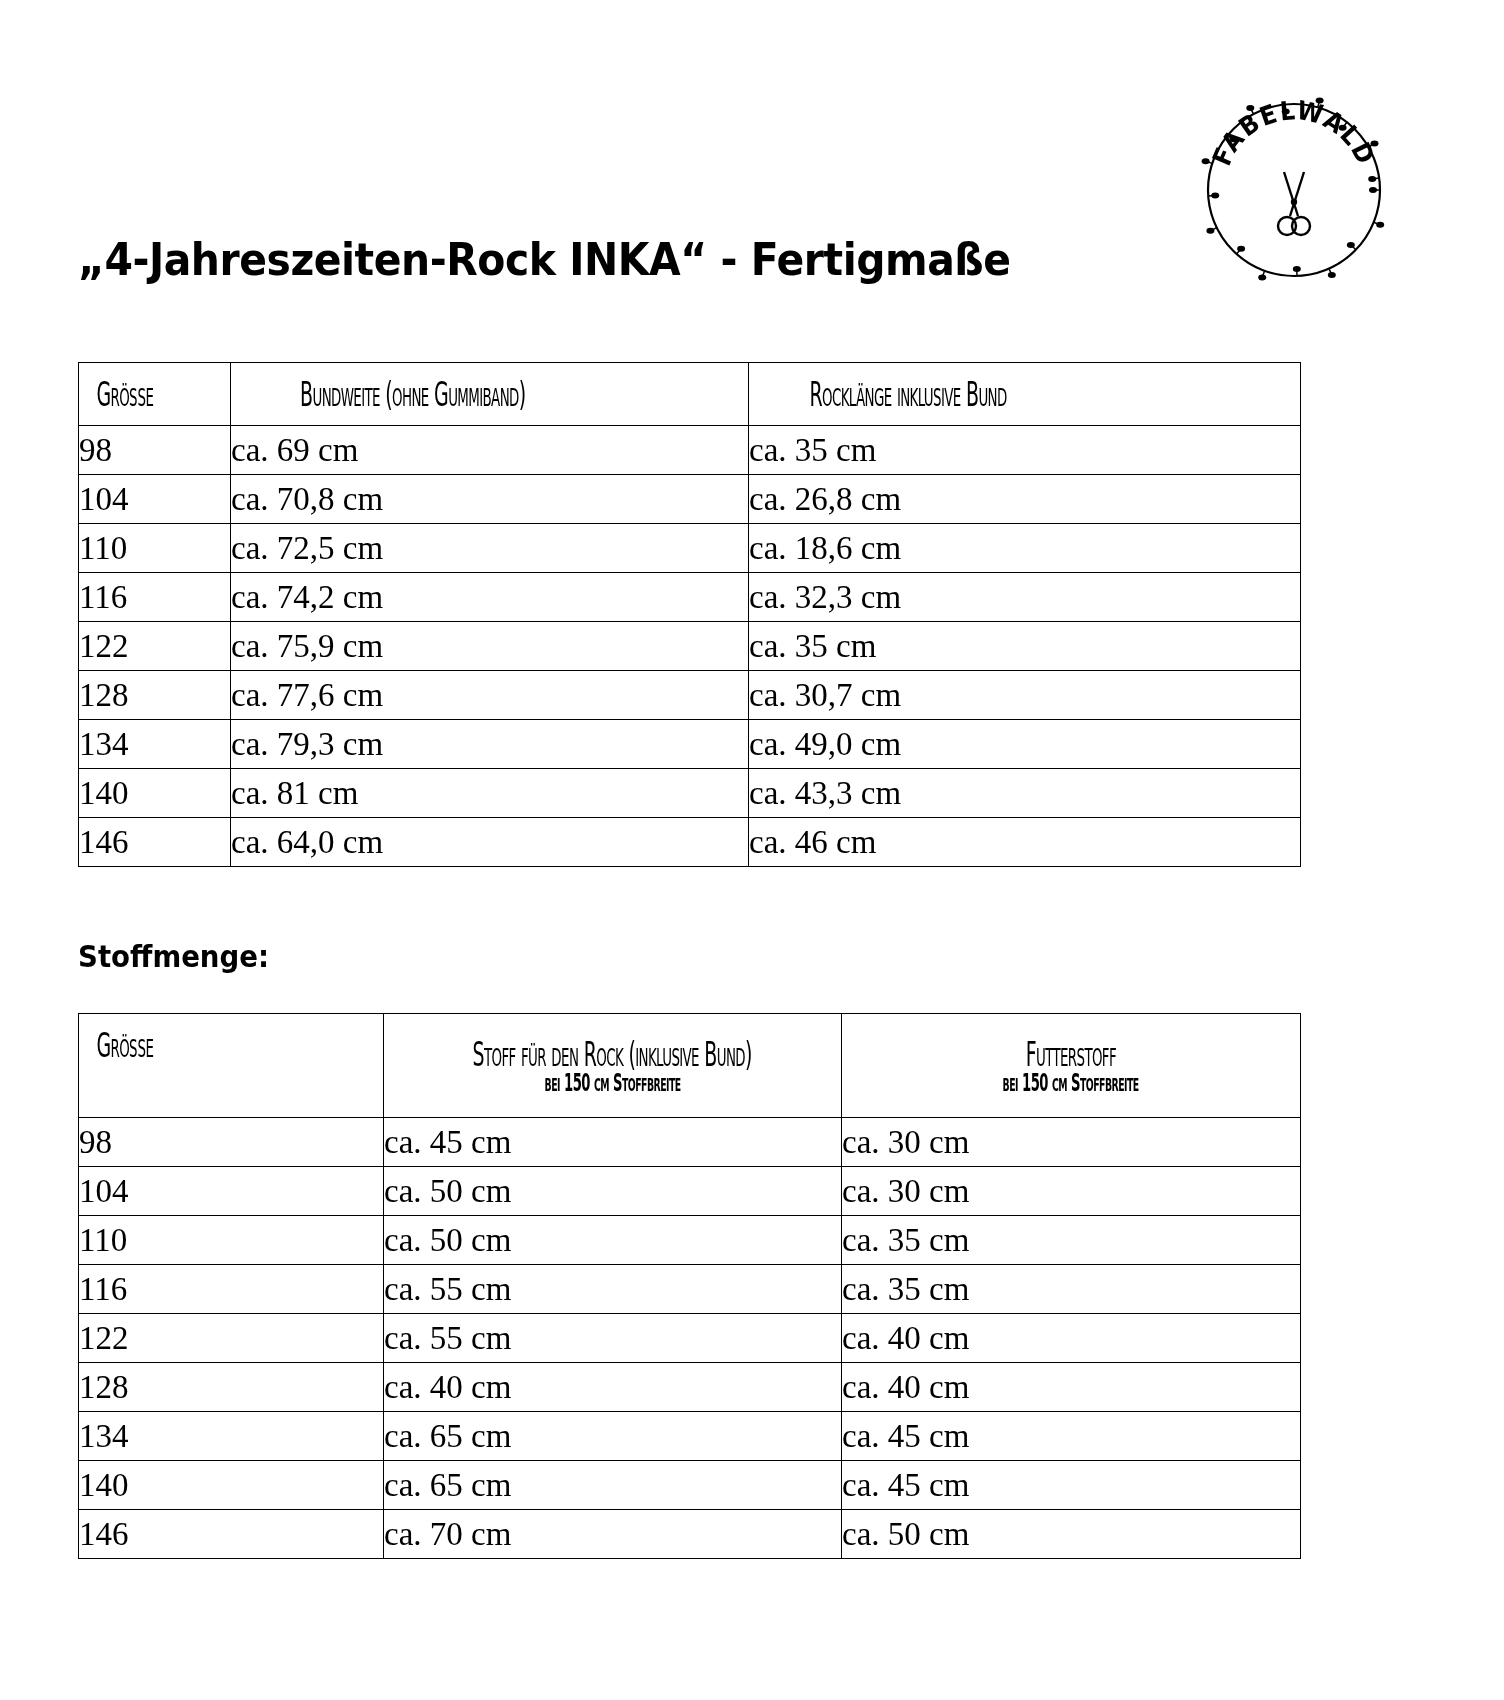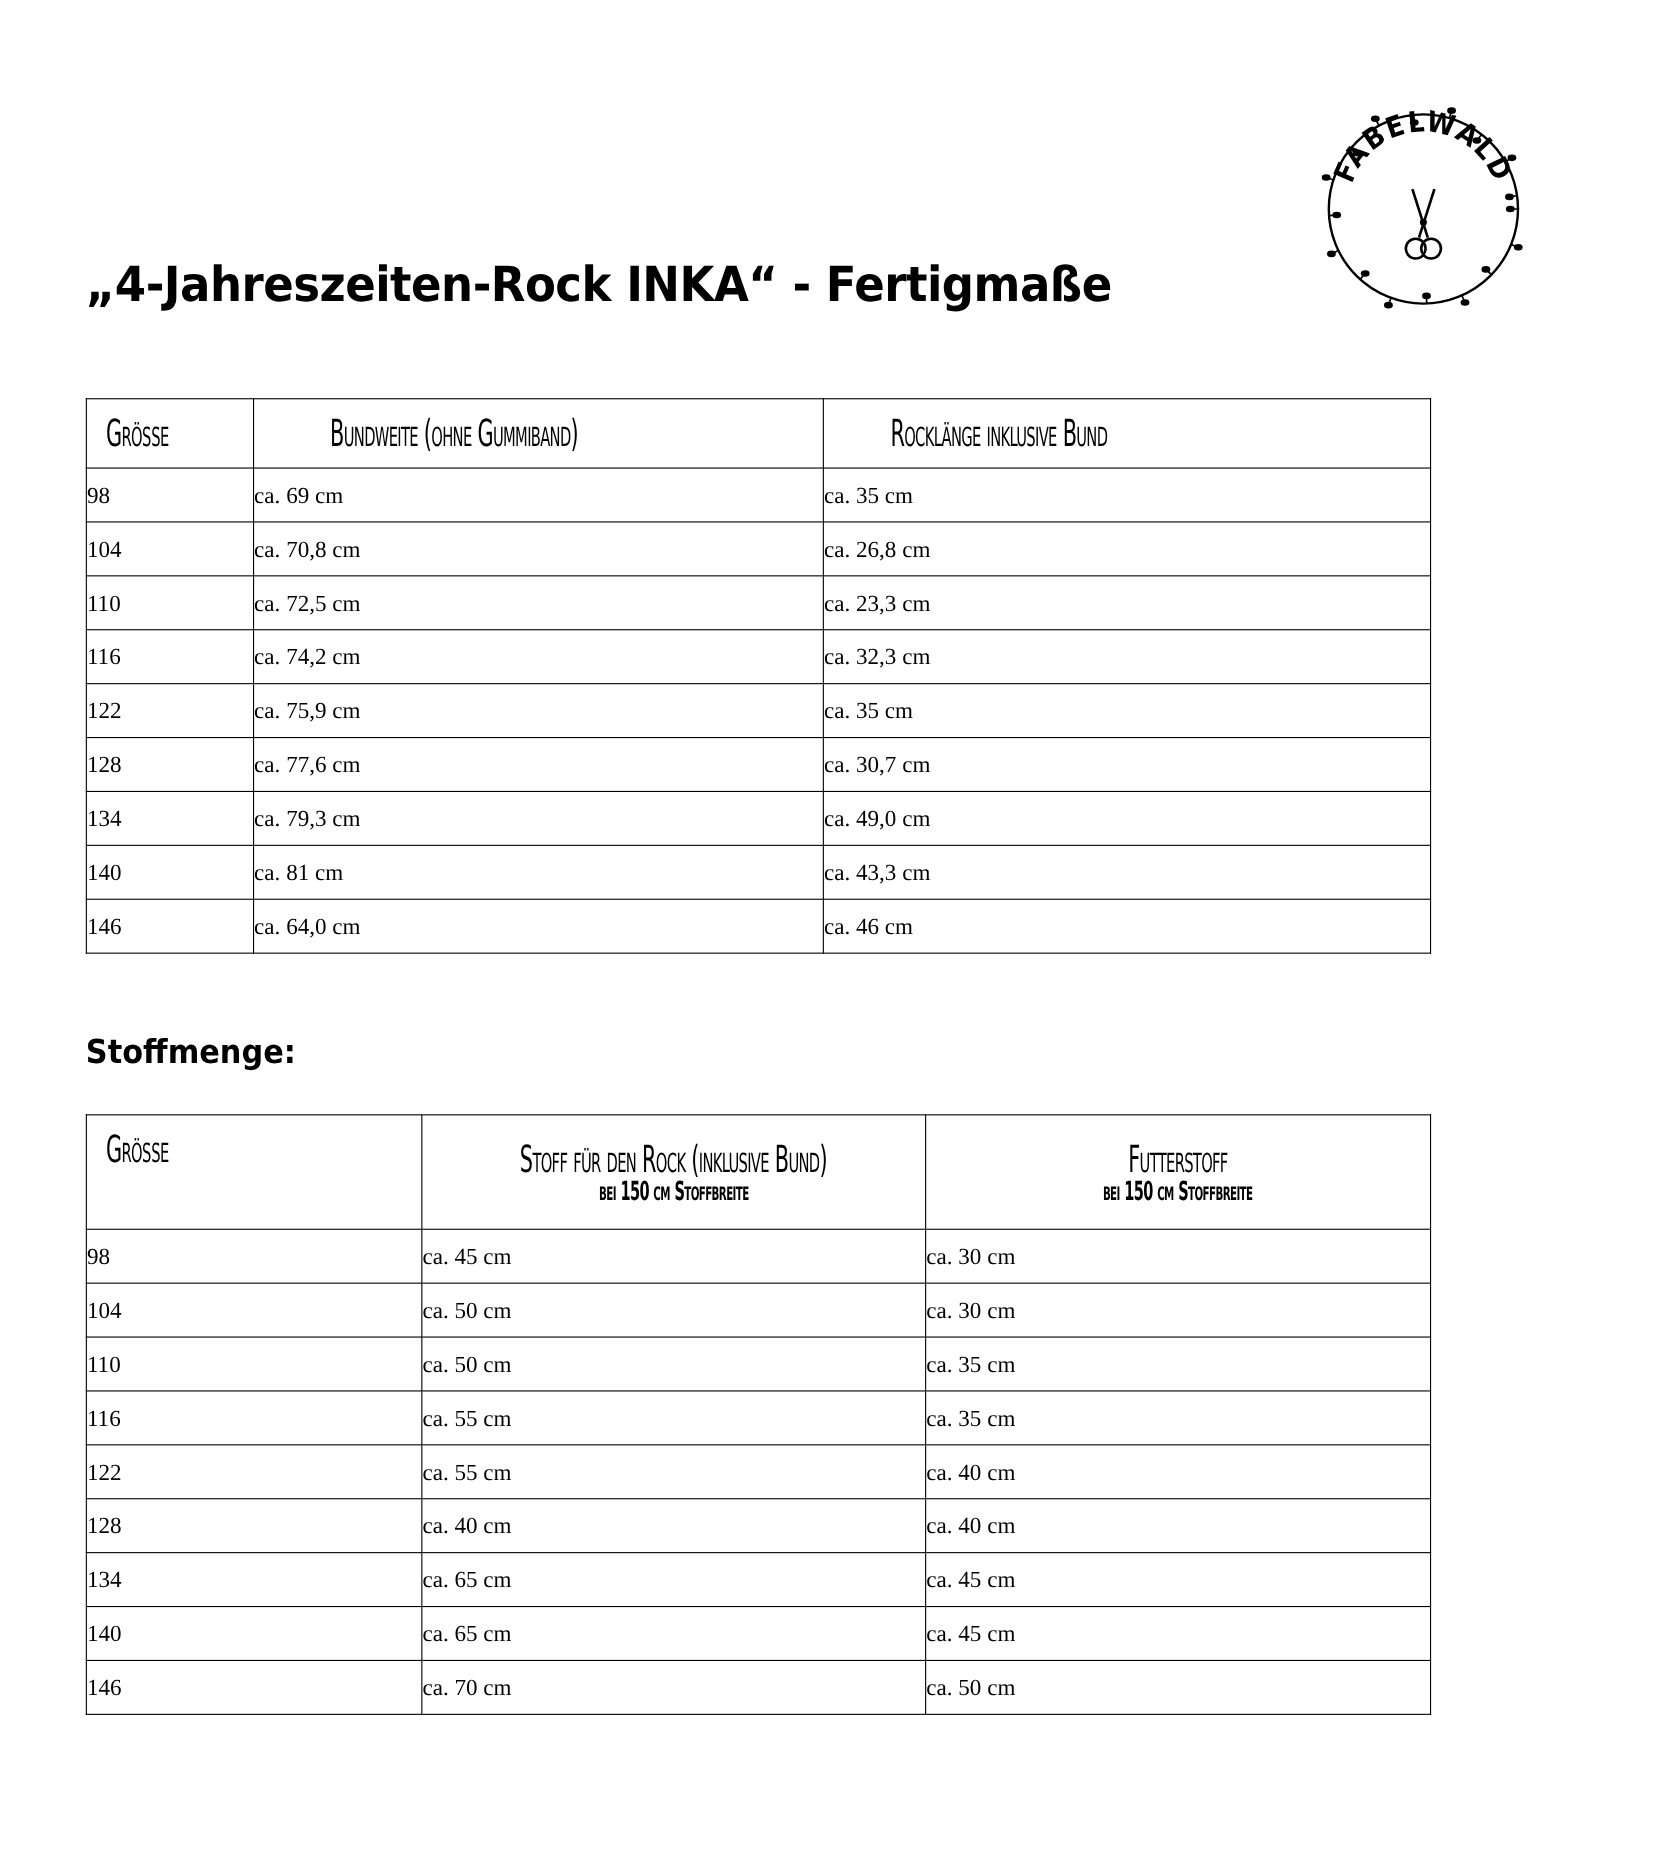--- a/index.html
+++ b/index.html
@@ -75,21 +75,21 @@
       font-variant: small-caps;
       font-size: 24px;
       letter-spacing: -1px;
       line-height: 1;
       display: inline-block;
       transform: scaleX(0.55);
       white-space: nowrap;
     }
     .cell {
       font-family: "Liberation Serif", serif;
-      font-size: 21px;
+      font-size: 33px;
       line-height: 1;
     }
     #table1 { top: 362px; }
     #table1 .head-row { height: 63px; }
     #table1 .body-row { height: 49px; }
     #table2 { top: 1013px; }
     #table2 .head-row { height: 104px; }
     #table2 .body-row { height: 49px; }
     .hdr-wrap { display: flex; flex-direction: column; align-items: center; justify-content: center; }
   </style>
@@ -173,21 +173,21 @@
         <td class="cell">ca. 35 cm</td>
       </tr>
       <tr class="body-row">
         <td class="cell">104</td>
         <td class="cell">ca. 70,8 cm</td>
         <td class="cell">ca. 26,8 cm</td>
       </tr>
       <tr class="body-row">
         <td class="cell">110</td>
         <td class="cell">ca. 72,5 cm</td>
-        <td class="cell">ca. 23,3 cm</td>
+        <td class="cell">ca. 18,6 cm</td>
       </tr>
       <tr class="body-row">
         <td class="cell">116</td>
         <td class="cell">ca. 74,2 cm</td>
         <td class="cell">ca. 32,3 cm</td>
       </tr>
       <tr class="body-row">
         <td class="cell">122</td>
         <td class="cell">ca. 75,9 cm</td>
         <td class="cell">ca. 35 cm</td>

